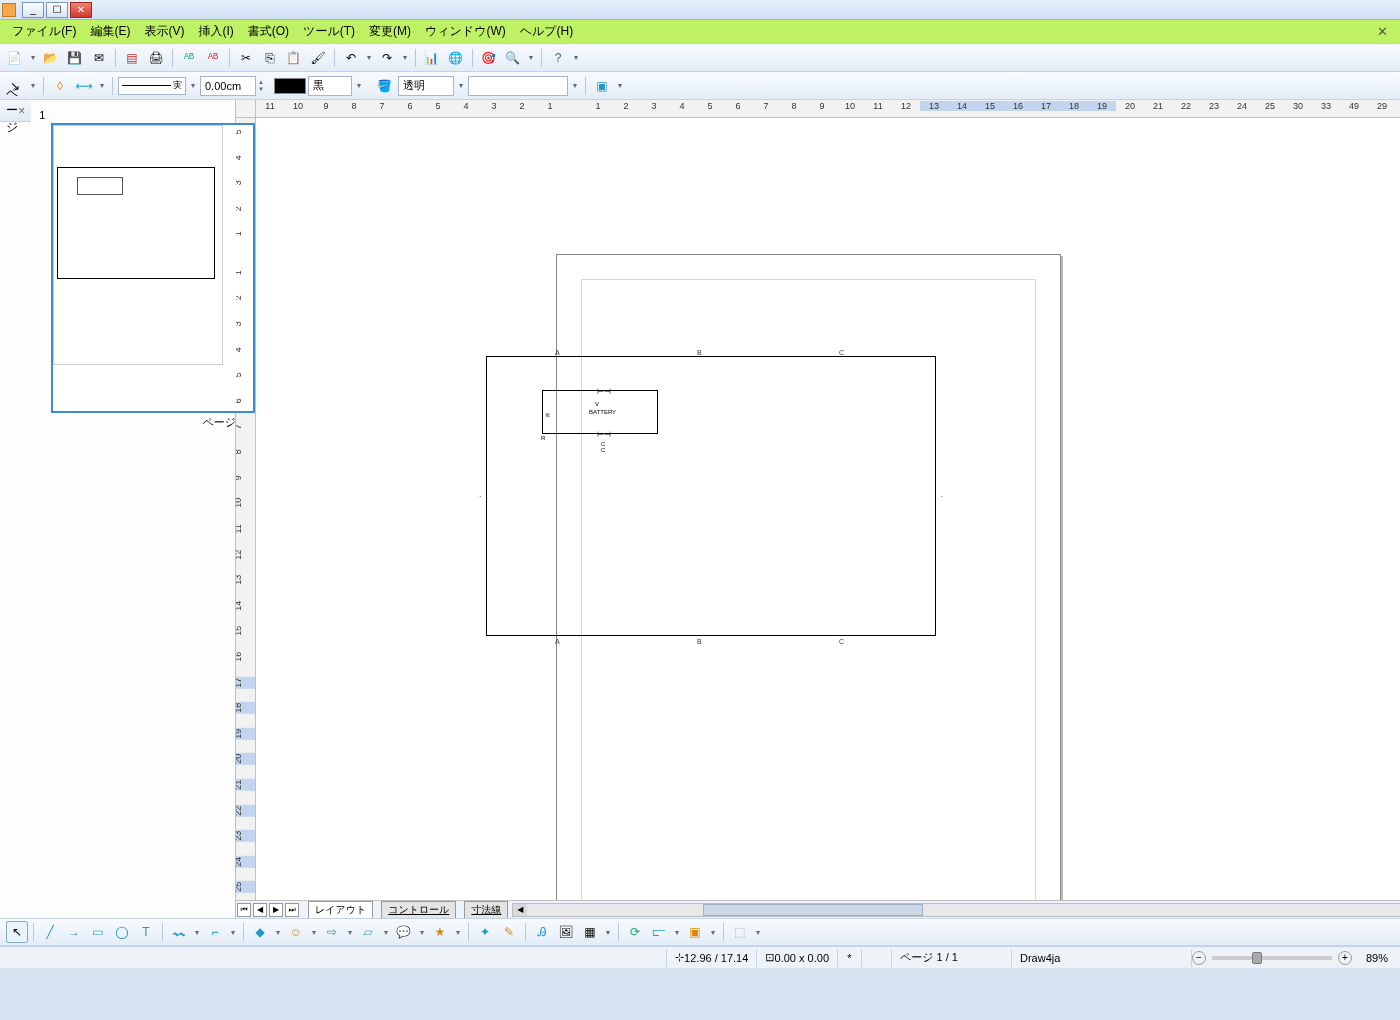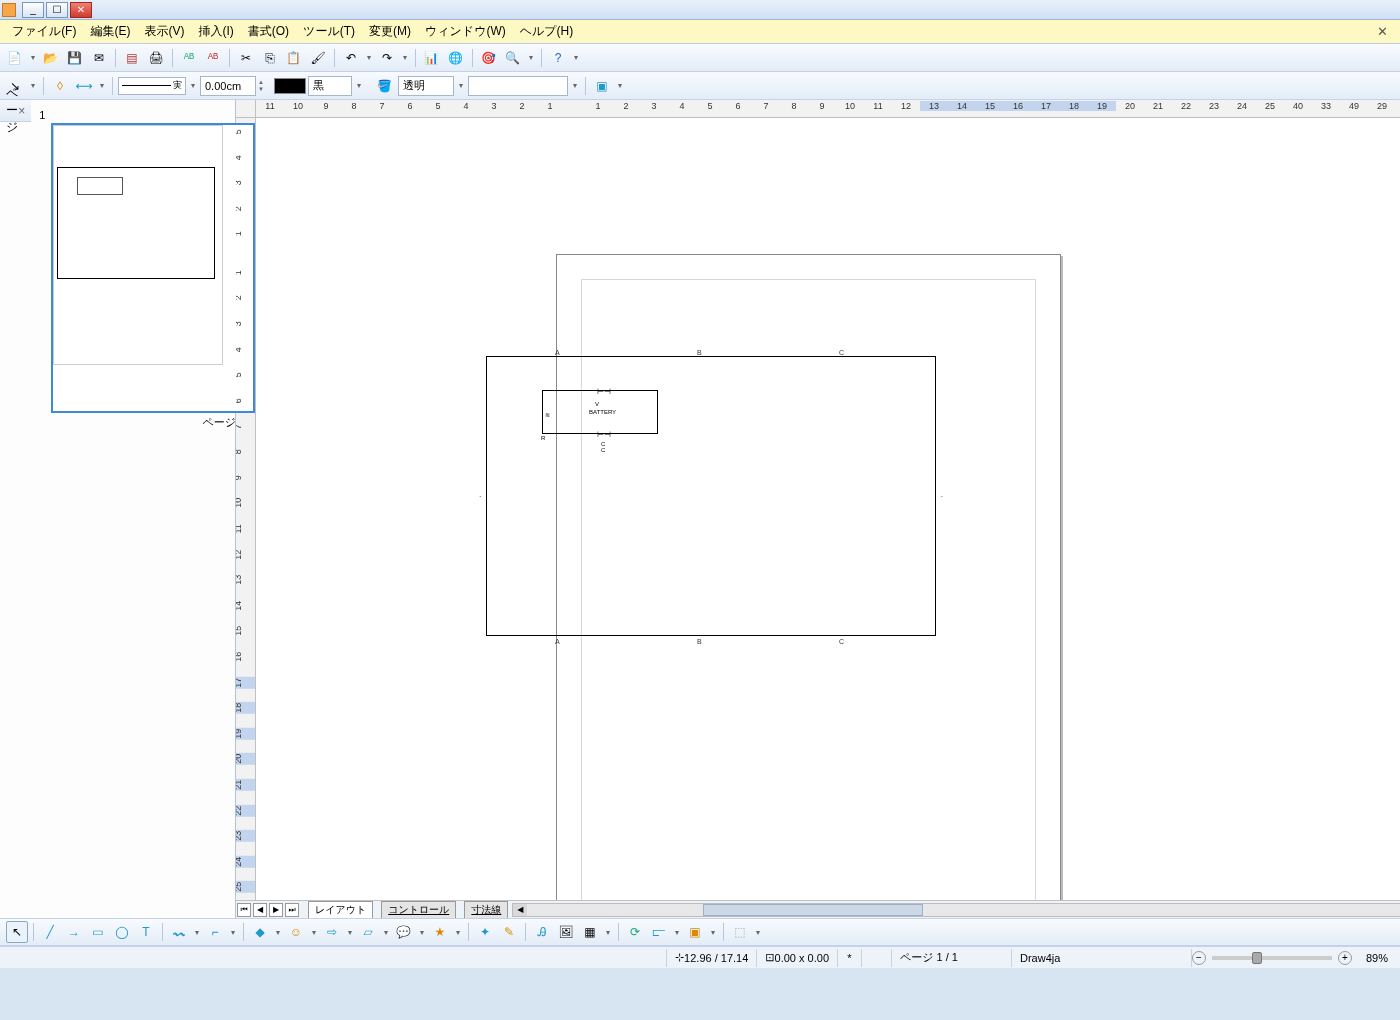--- a/index.html
+++ b/index.html
@@ -4,21 +4,21 @@
 <style>
 html,body{margin:0;padding:0;width:1400px;height:1020px;overflow:hidden;font-family:"Segoe UI",Tahoma,sans-serif;font-size:12px;background:#d7e4f2;color:#000;}
 *{box-sizing:border-box;}
 
 .titlebar{height:20px;background:linear-gradient(#e8f1fb,#cfe0f4);display:flex;align-items:center;padding:0 2px;border-bottom:1px solid #9fb6d3;}
 .titlebar .appicon{width:14px;height:14px;background:#f7a64a;border:1px solid #c77b1f;margin-right:4px;}
 .titlebar .title{flex:1;font-size:11px;}
 .winbtn{width:22px;height:16px;margin-left:2px;border:1px solid #7a96b8;background:linear-gradient(#fefefe,#d7e4f2);display:flex;align-items:center;justify-content:center;font-size:10px;}
 .winbtn.close{background:linear-gradient(#f08072,#d13a2e);border-color:#9c2a22;color:#fff;}
 
-.menubar{height:24px;background:#fef9c3;display:flex;align-items:center;padding:0 6px;border-bottom:1px solid #b9cde6;gap:2px;}
+.menubar{height:24px;background:#bef264;display:flex;align-items:center;padding:0 6px;border-bottom:1px solid #b9cde6;gap:2px;}
 .menuitem{padding:2px 6px;font-size:12px;}
 .menubar .closex{margin-left:auto;font-size:13px;color:#555;padding:0 6px;}
 
 .toolbar{height:28px;background:linear-gradient(#f8fbff,#e3ecf7);border-bottom:1px solid #c3d2e6;display:flex;align-items:center;padding:0 4px;gap:2px;}
 .tb-btn{width:22px;height:22px;display:flex;align-items:center;justify-content:center;border:1px solid transparent;border-radius:2px;font-size:12px;}
 .tb-sep{width:1px;height:18px;background:#b8c8dc;margin:0 3px;}
 .tb-drop{width:10px;display:flex;align-items:center;justify-content:center;font-size:8px;color:#666;}
 .tb-input{height:20px;border:1px solid #a7b6cc;background:#fff;font-size:11px;padding:0 4px;}
 .colorbox{width:32px;height:16px;background:#000;border:1px solid #888;}
 .line-style{width:68px;height:18px;border:1px solid #a7b6cc;background:#fff;display:flex;align-items:center;padding:0 3px;}
@@ -231,21 +231,21 @@
           <span class="hl">16</span>
           <span class="hl">17</span>
           <span class="hl">18</span>
           <span class="hl">19</span>
           <span>20</span>
           <span>21</span>
           <span>22</span>
           <span>23</span>
           <span>24</span>
           <span>25</span>
-          <span>40</span>
+          <span>30</span>
           <span>33</span>
           <span>49</span>
           <span>29</span>
           <span>30</span>
         </div>
 
     </div>
     <div class="midrow">
       <div class="vruler" id="vruler">
           <span>5</span>

